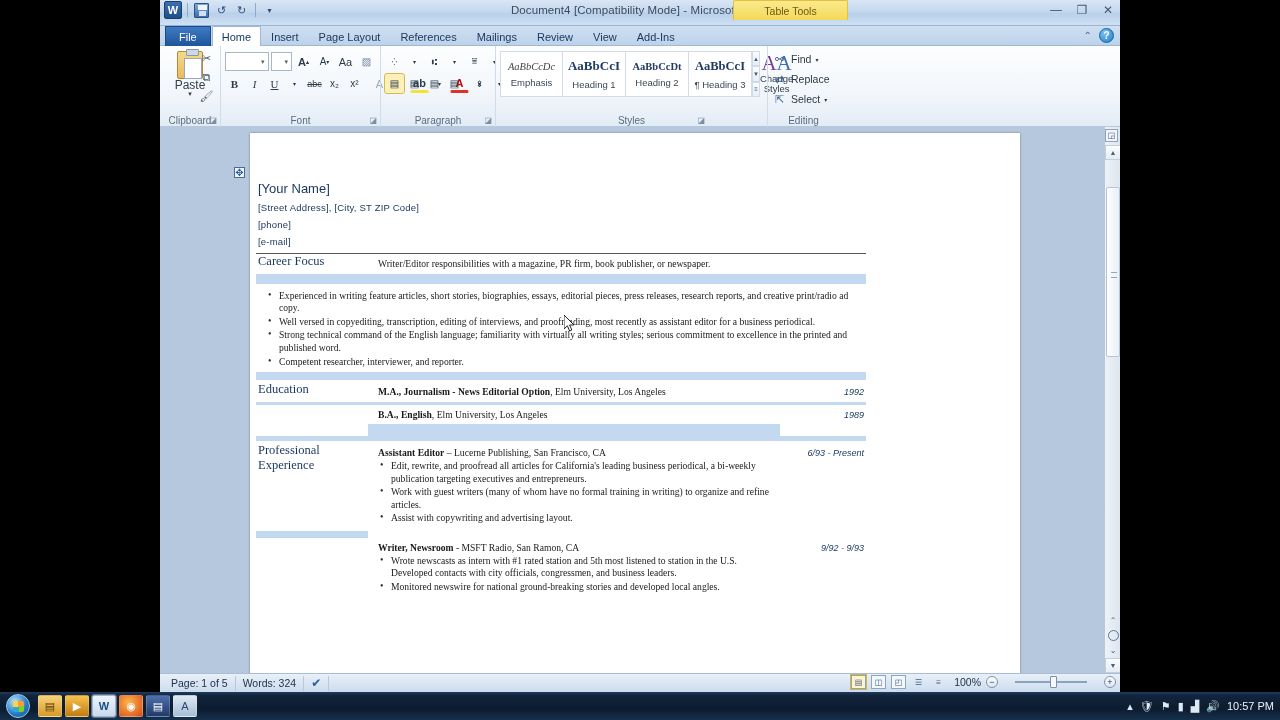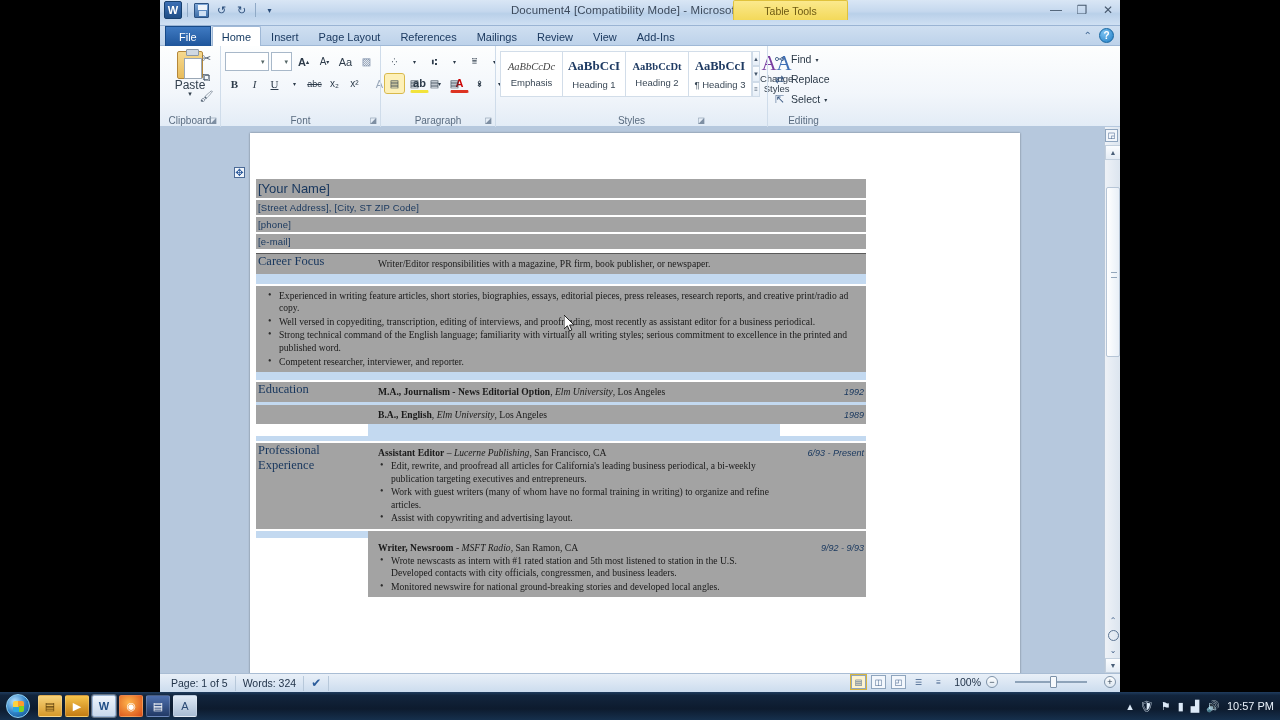--- a/index.html
+++ b/index.html
@@ -190,39 +190,39 @@
   .tablehandle {
     position:absolute; left:74px; top:40px; width:11px; height:11px;
     border:1px solid #4b6a96; background:#eef4fb; color:#2f5d9e;
     font-size:10px; line-height:9px; text-align:center;
   }
   .doc-inner { position:absolute; left:96px; top:52px; width:610px; }
 
   .trow { display:flex; }
   .tcell-l { width:112px; flex:none; }
   .tcell-r { flex:1; position:relative; }
-  .sel { background:#a3a3a3; }
+  .sel { background:#ffffff; }
   .selpale { background:#c3d9f0; }
   .nm-big { font-size:13px; color:#17365d; padding:2px 2px 2px 2px; }
   .nm-sm { font-size:9.5px; color:#17365d; padding:2px; letter-spacing:.2px;}
   .sec-h {
     font-family:"Liberation Serif", serif; font-size:12.5px; color:#17365d;
     padding:0 2px 2px 2px;
   }
   .sec-body {
     font-family:"Liberation Serif", serif; font-size:9.6px; color:#1a1a1a;
     padding:4px 2px 3px 10px; line-height:12.6px;
   }
   .sec-body ul { list-style:none; margin:0; padding:0; }
   .sec-body li { position:relative; padding-left:13px; margin-bottom:1px; }
   .sec-body li::before {
     content:"•"; position:absolute; left:2px; top:-1px; color:#2b2b2b; font-size:10px;
   }
   .job-title { font-weight:bold; }
-  .ital { font-style:italic; }
+  .ital { }
   .datecol {
     position:absolute; right:2px; top:4px; width:84px; text-align:right;
     font-family:Liberation Sans, sans-serif; font-style:italic; font-size:9px; color:#17365d;
   }
   .topline { border-top:1px solid #5a5a5a; }
 
   
   .cursor {
     position:absolute; left:404px; top:188px; width:12px; height:18px; z-index:30;
   }

